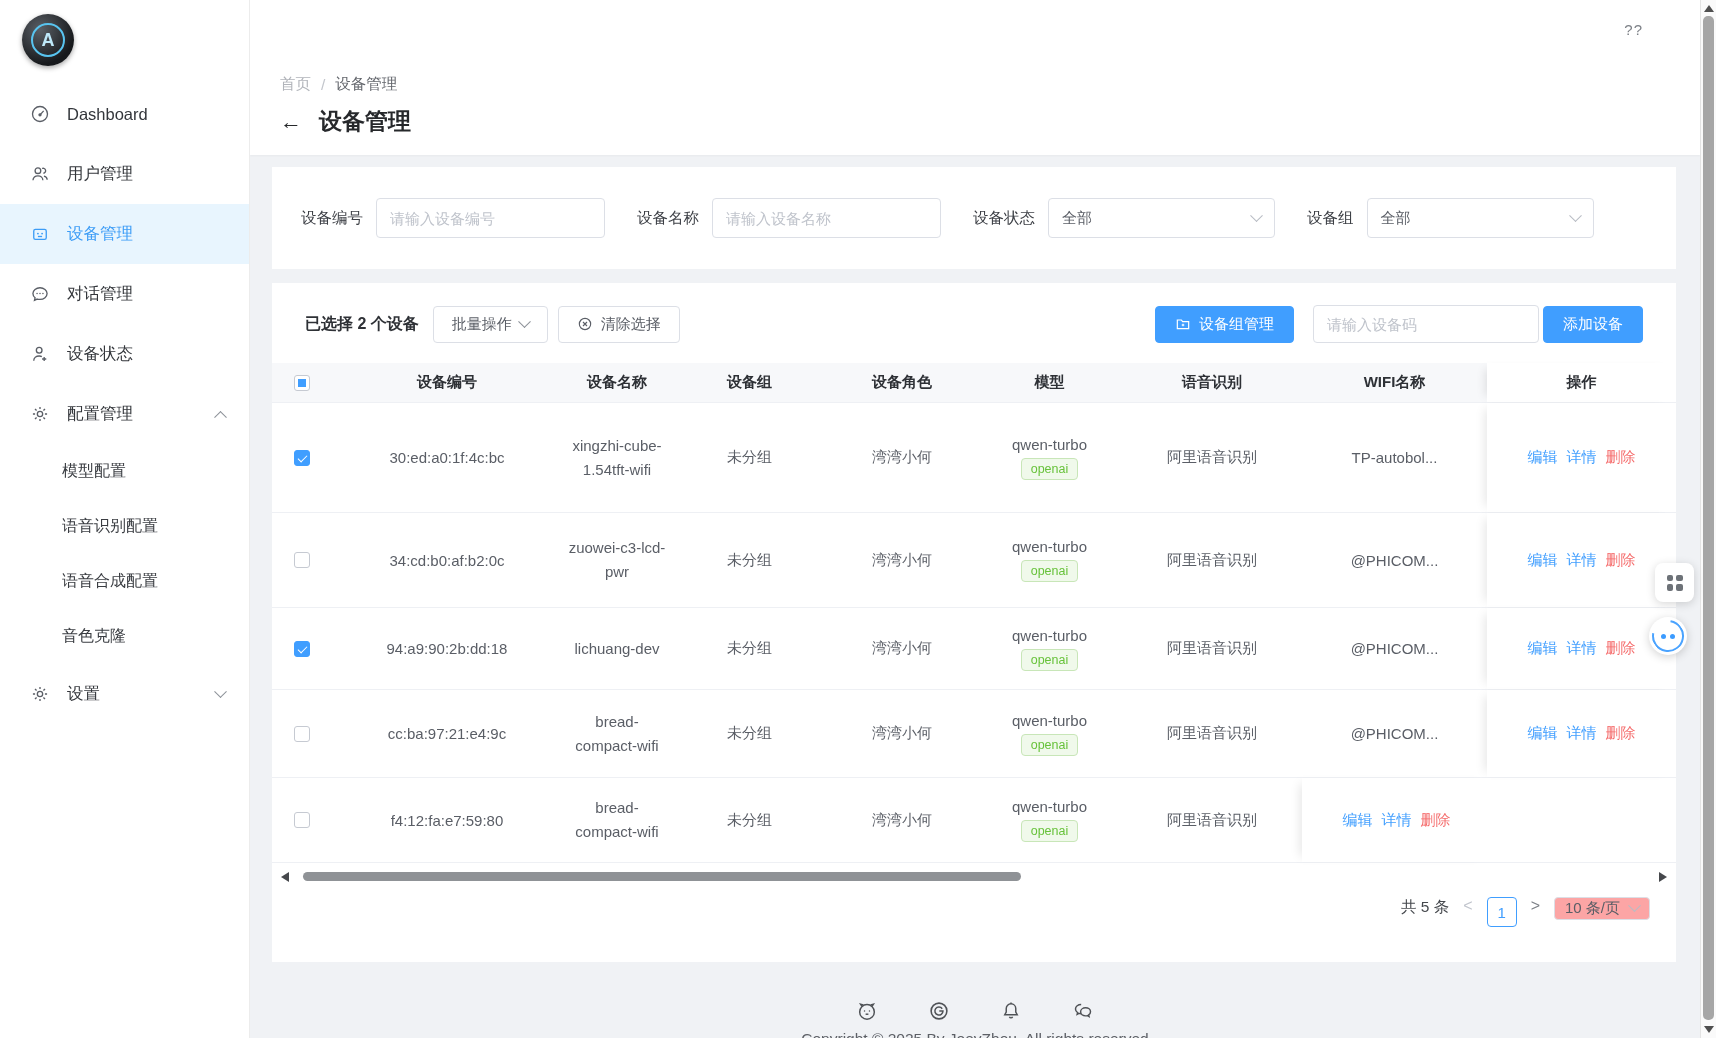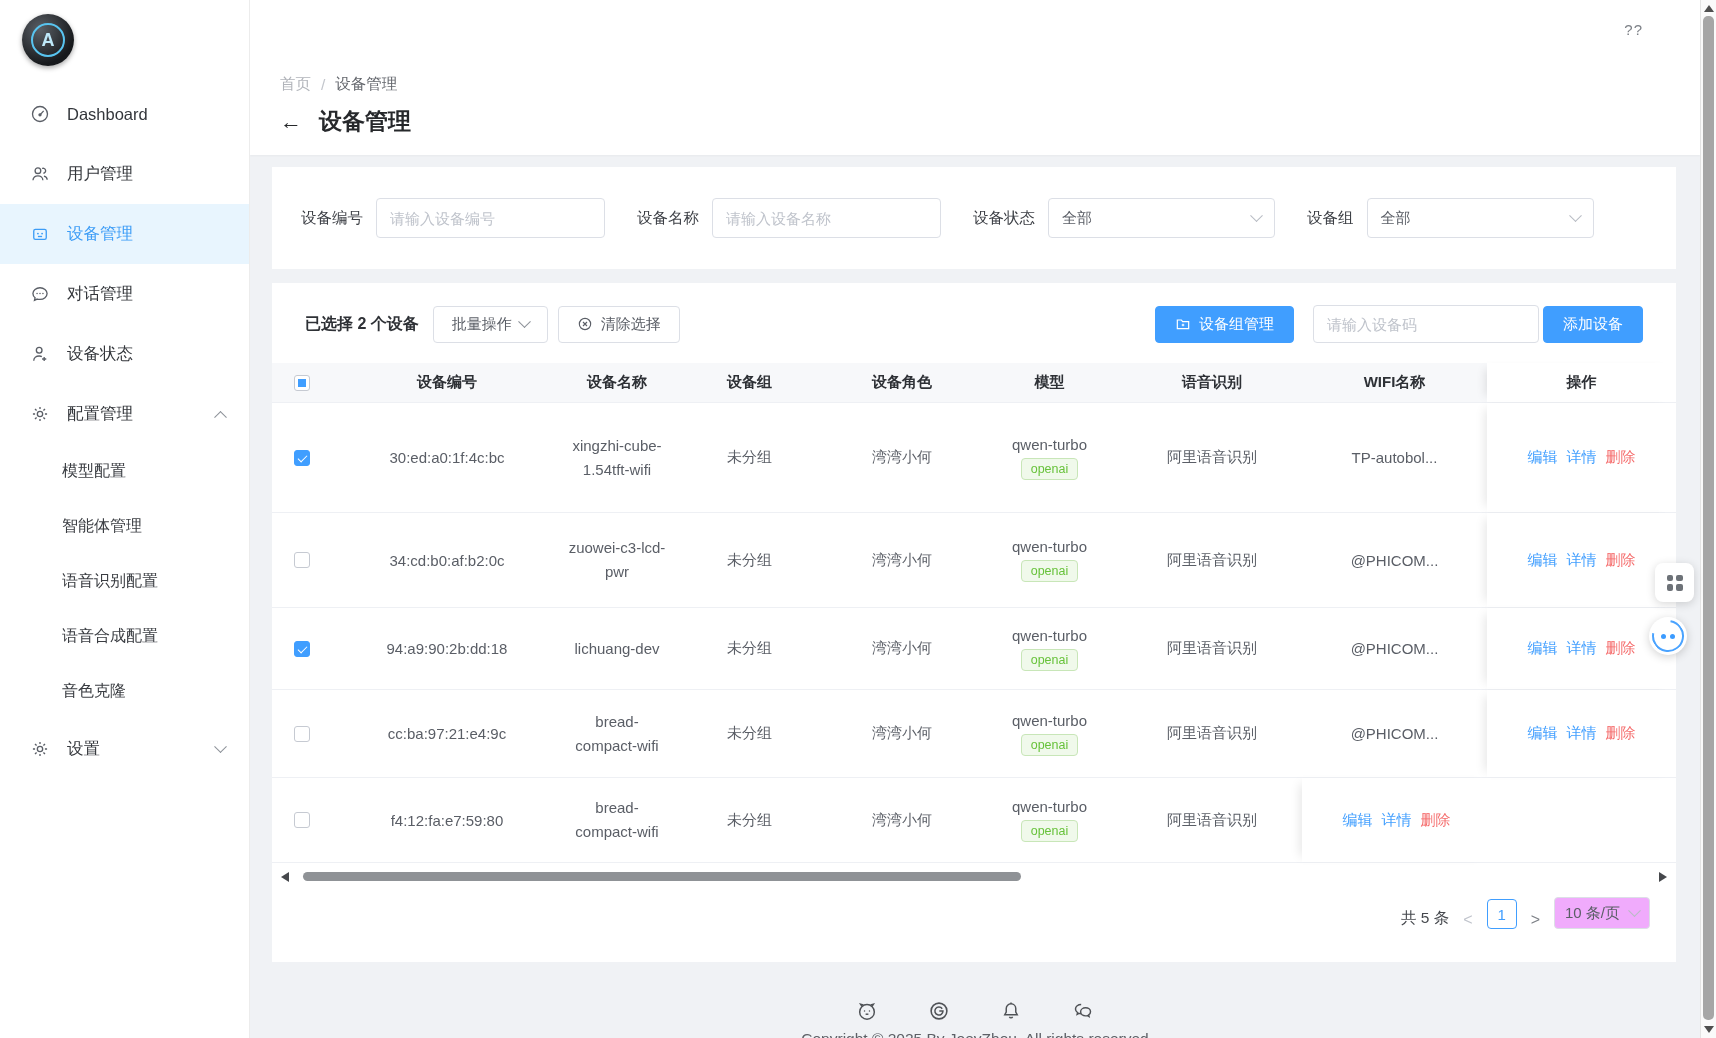--- a/index.html
+++ b/index.html
@@ -80,26 +80,26 @@
 
   
   .hscroll { display:flex; align-items:center; height:14px; margin:7px 9px 0 9px; }
   .tri { width:0; height:0; cursor:pointer; }
   .tri-l { border-right:8px solid #46484c; border-top:5px solid transparent; border-bottom:5px solid transparent; }
   .tri-r { border-left:8px solid #46484c; border-top:5px solid transparent; border-bottom:5px solid transparent; }
   .hs-track { flex:1; height:10px; position:relative; margin:0 4px; }
   .hs-thumb { position:absolute; left:10px; top:0; width:718px; height:9px; background:#8f9296; border-radius:5px; cursor:grab; }
 
   
-  .pagination { display:flex; align-items:flex-end; justify-content:flex-end; padding-right:26px; margin-top:13px; gap:14px; }
+  .pagination { display:flex; align-items:flex-start; justify-content:flex-end; padding-right:26px; margin-top:13px; gap:14px; }
   .pg-total { font-size:15.5px; color:#46494e; }
   .pg-prev { font-size:16px; color:#c0c4cc; cursor:pointer; }
   .pg-next { font-size:16px; color:#7d8187; cursor:pointer; }
   .pg-page { width:30px; height:30px; border:1px solid #409eff; border-radius:4px; color:#409eff; background:#fff; display:flex; align-items:center; justify-content:center; font-size:15px; cursor:pointer; }
-  .pg-size { height:32px; border:1px solid #dcdfe6; border-radius:4px; background:#f0abfc; display:flex; align-items:center; gap:10px; padding:0 10px; color:#5a5e66; font-size:15px; cursor:pointer; }
+  .pg-size { height:23px; border:1px solid #dcdfe6; border-radius:4px; background:#fca5a5; display:flex; align-items:center; gap:10px; padding:0 10px; color:#5a5e66; font-size:15px; cursor:pointer; }
   .pg-size .chev { border-color:#b8bcc4; }
 
   
   .footer { margin-top:38px; display:flex; flex-direction:column; align-items:center; gap:8px; }
   .f-icons { display:flex; align-items:center; gap:50px; }
   .f-icons svg { width:22px; height:22px; color:#4f5256; cursor:pointer; }
   .f-copy { font-size:15.5px; color:#5d6066; }
 
   
   .float-grid { position:absolute; left:1655px; top:563px; width:39px; height:39px; background:#fff; border-radius:8px; box-shadow:0 2px 10px rgba(0,0,0,.16); display:flex; align-items:center; justify-content:center; cursor:pointer; z-index:5; }
@@ -181,23 +181,20 @@
             <circle cx="12" cy="12" r="3.2"></circle>
             <path d="M12 3.5v2.6M12 17.9v2.6M3.5 12h2.6M17.9 12h2.6M6 6l1.9 1.9M16.1 16.1L18 18M18 6l-1.9 1.9M7.9 16.1L6 18"></path>
           </svg>
         <span>配置管理</span>
         <span class="grow"></span>
         <span class="chev up"></span>
       </div>
 
       <div class="sub-item">
           <span>模型配置</span>
-        </div>
-      <div class="sub-item">
-          <span>智能体管理</span>
         </div>
       <div class="sub-item">
           <span>语音识别配置</span>
         </div>
       <div class="sub-item">
           <span>语音合成配置</span>
         </div>
       <div class="sub-item">
           <span>音色克隆</span>
         </div>

